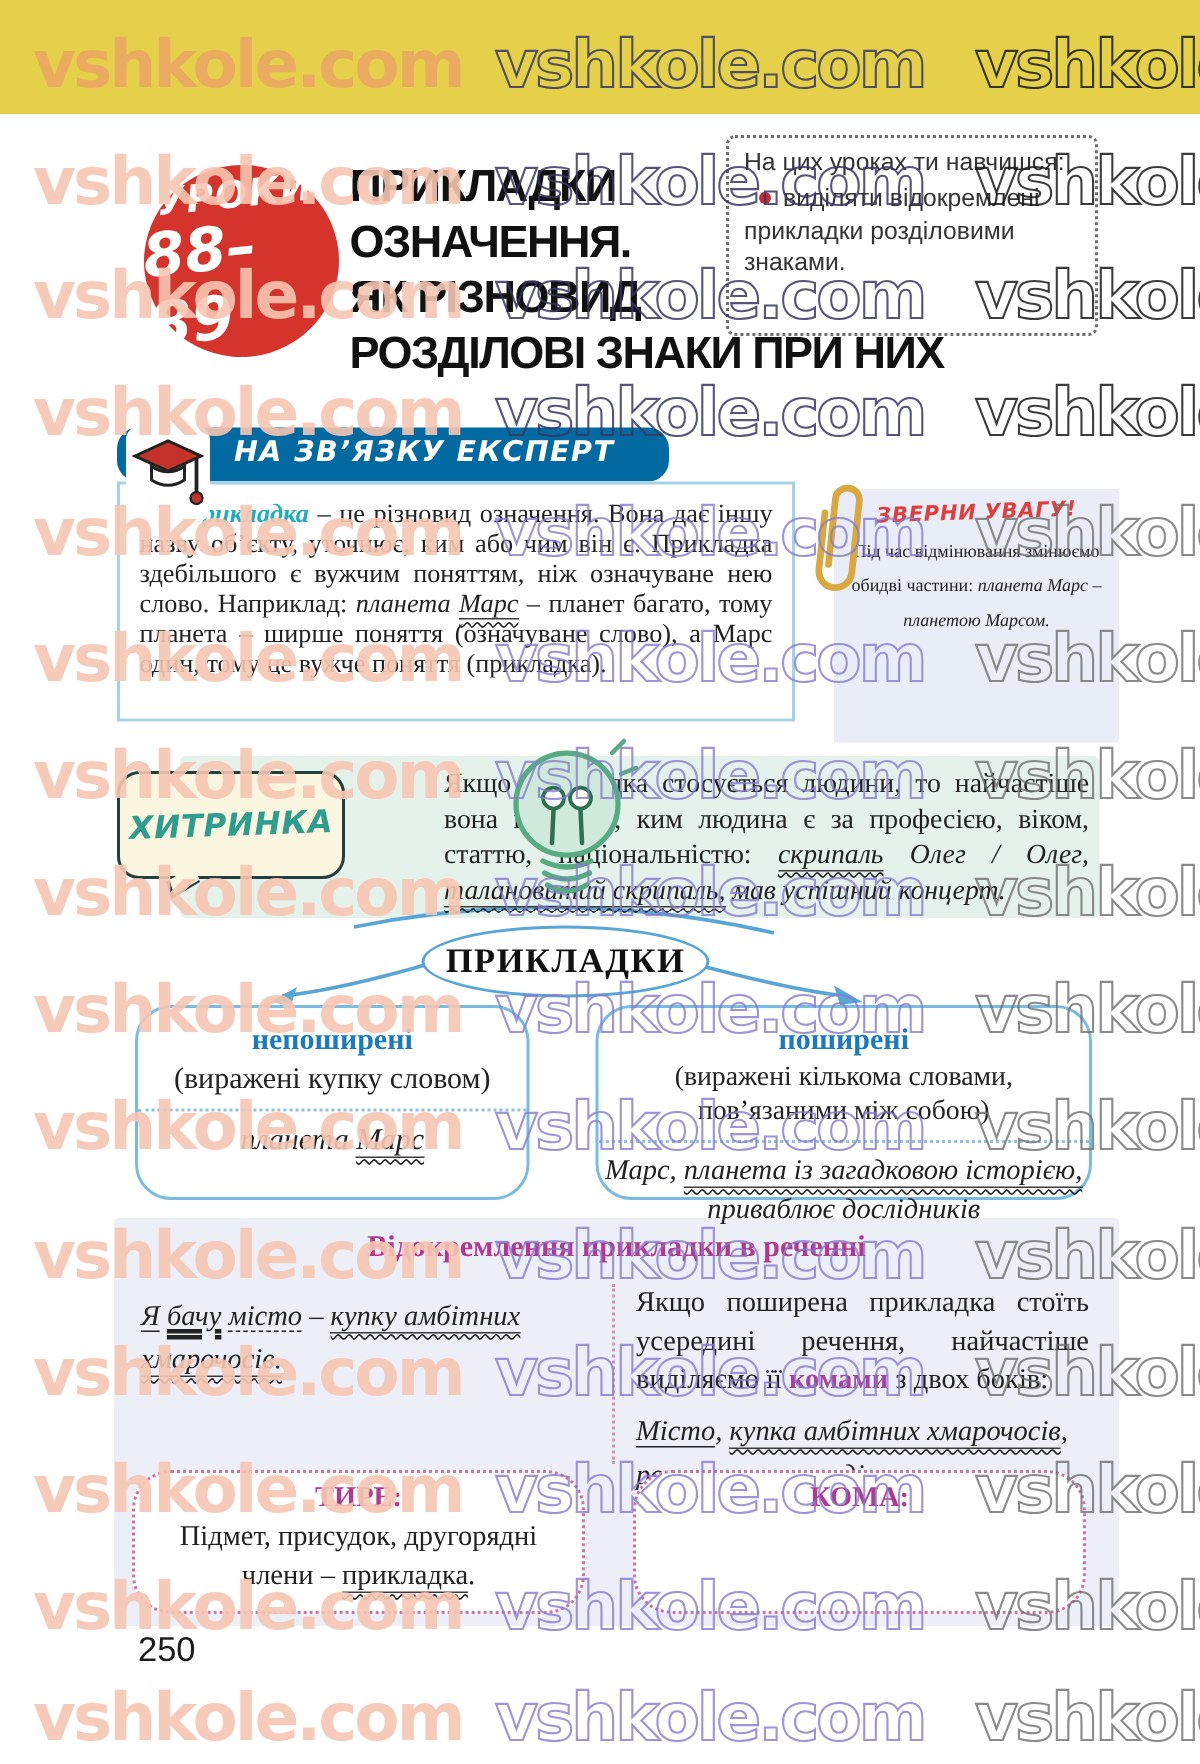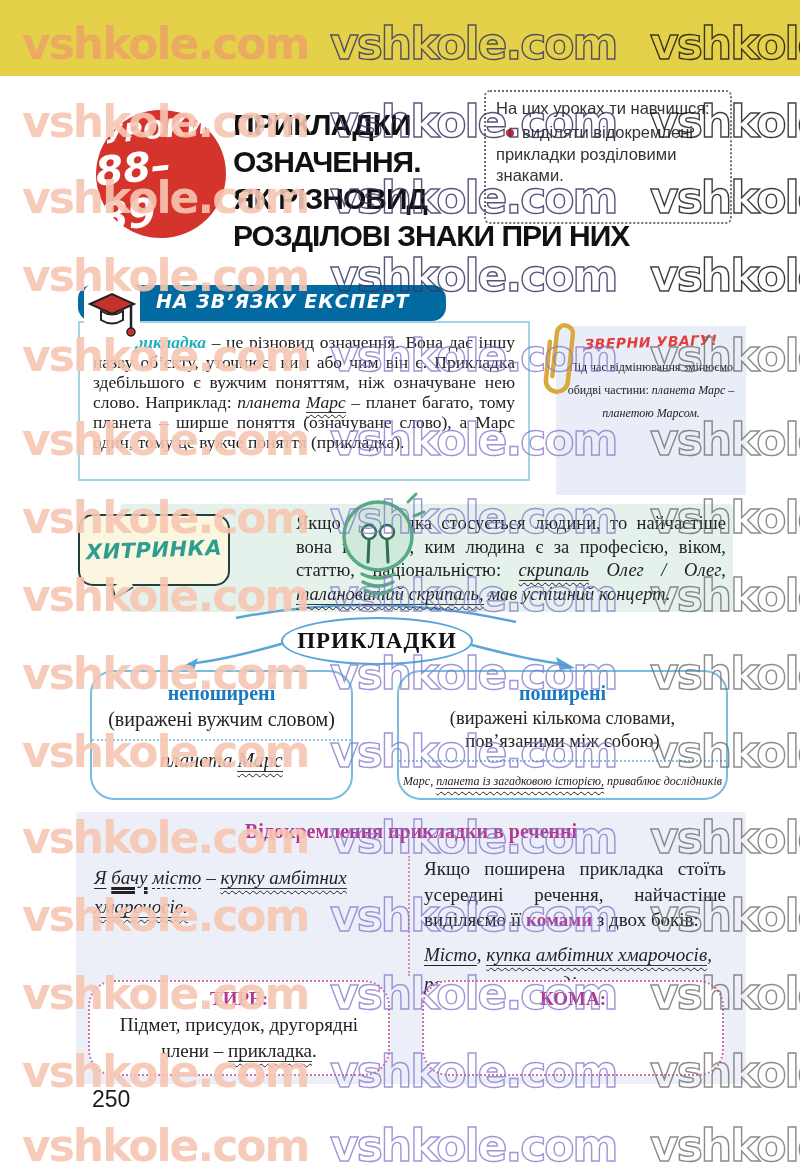--- a/index.html
+++ b/index.html
@@ -70,21 +70,21 @@
   .oval{left:281px;top:617px;width:188px;height:44px;background:#fff;border:2.5px solid #58a6d8;border-radius:50%;z-index:5;
     display:flex;align-items:center;justify-content:center;font-weight:700;font-size:23px;letter-spacing:1px;color:#111;}
   .sbox{background:#fff;border:2.5px solid #79bce2;border-radius:24px;box-sizing:border-box;text-align:center;z-index:2;}
   .sbox-l{left:90px;top:670px;width:263px;height:130px;}
   .sbox-r{left:397px;top:670px;width:331px;height:130px;}
   .sbox .hd{font-weight:700;color:#1a79c0;font-size:20px;margin-top:10px;}
   .sbox .sub{font-size:20px;line-height:25px;margin-top:2px;}
   .sbox-r .sub{font-size:18.5px;line-height:23px;}
   .sbox .sep{border-top:2px dotted #8fc3e2;margin:7px 0 6px 0;}
   .sbox .ex{font-size:20px;line-height:26px;}
-  .sbox-r .ex{font-size:12px;line-height:26px;}
+  .sbox-r .ex{font-size:19px;line-height:26px;}
 
   
   .sep-bg{left:76px;top:812px;width:670px;height:272px;background:#edeff8;border-radius:3px;}
   .sep-title{left:76px;top:820px;width:670px;text-align:center;font-weight:700;font-size:20px;color:#b13a90;z-index:2;}
   .col-l{left:94px;top:856px;width:300px;z-index:2;}
   .col-r{left:424px;top:856px;width:302px;z-index:2;}
   .rule{font-size:19px;line-height:25.5px;text-align:justify;}
   .example{font-size:19px;line-height:29px;margin-top:7px;}
   .vdivider{left:408px;top:856px;height:120px;border-left:2px dotted #d98fb4;z-index:2;}
 
@@ -183,21 +183,21 @@
     <polygon points="499,72 480,61 484,74" fill="#58a6d8"></polygon>
   </svg>
 </div>
 
 <div class="abs oval">
   <span>ПРИКЛАДКИ</span>
 </div>
 
 <div class="abs sbox sbox-l">
   <div class="hd">непоширені</div>
-  <div class="sub">(виражені вужчим словом)</div>
+  <div class="sub">(виражені купку словом)</div>
   <div class="sep"></div>
   <div class="ex"><span class="seg-i">планета </span><span class="seg-i seg-aw">Марс</span></div>
 </div>
 
 <div class="abs sbox sbox-r">
   <div class="hd">поширені</div>
   <div class="sub">(виражені кількома словами, пов’язаними між собою)</div>
   <div class="sep"></div>
   <div class="ex"><span class="seg-i">Марс, </span><span class="seg-i seg-aw">планета із загадковою історією,</span><span class="seg-i"> приваблює дослідників</span></div>
 </div>

